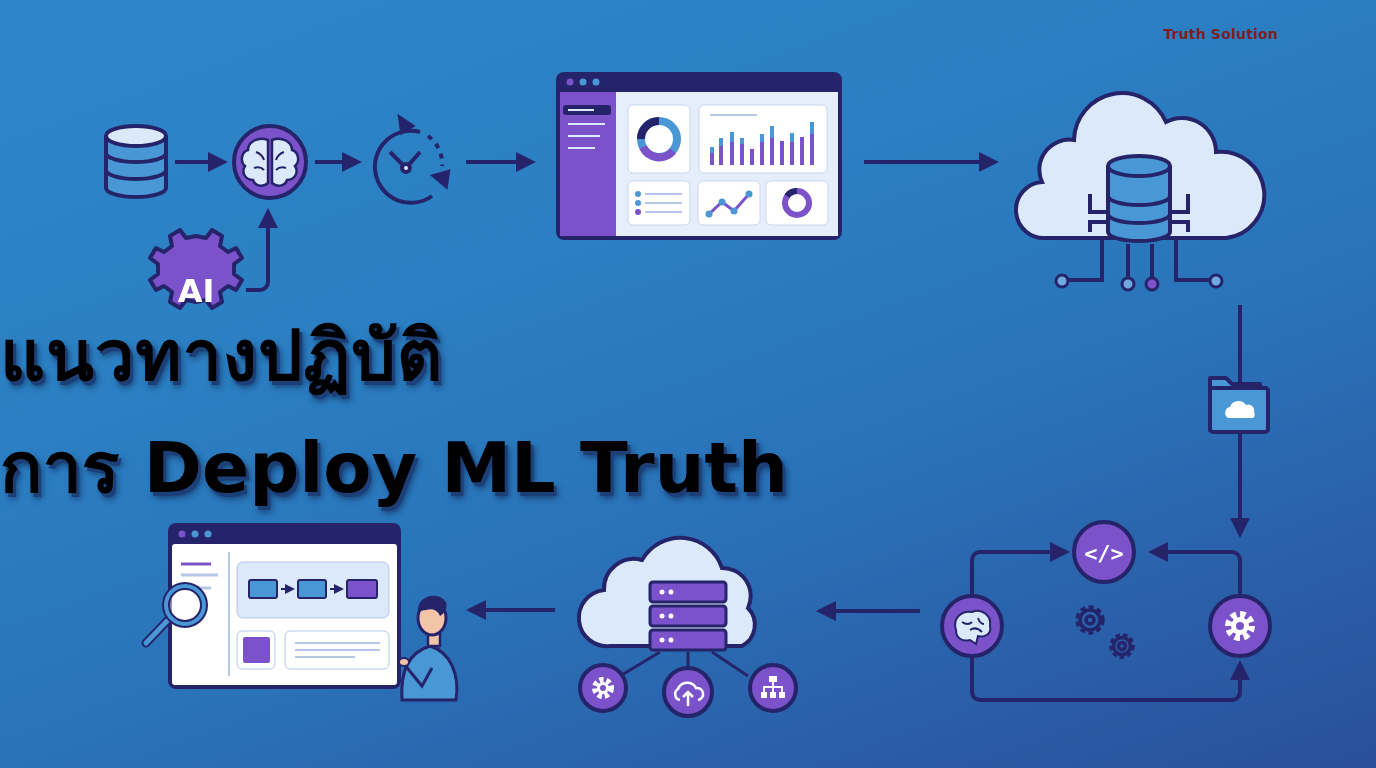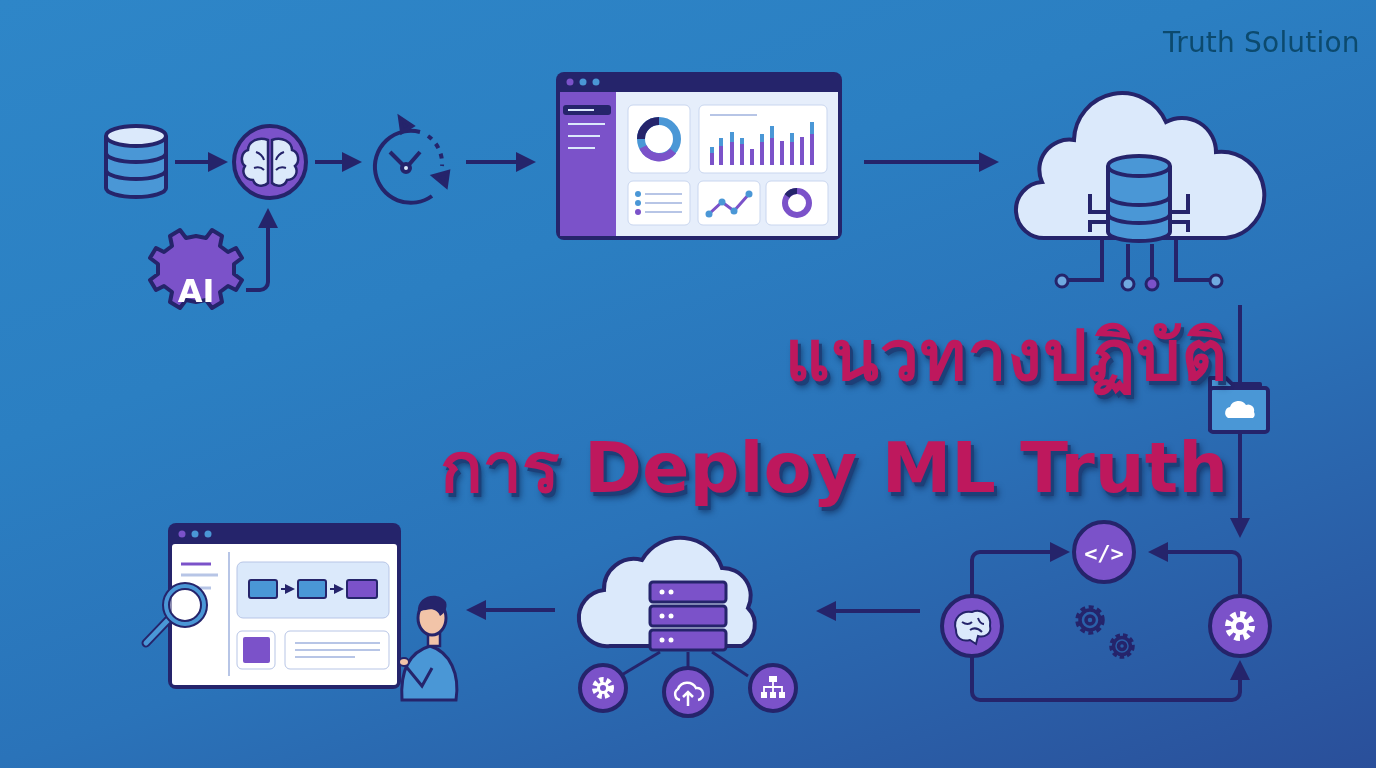--- a/index.html
+++ b/index.html
@@ -1,20 +1,20 @@
 <!DOCTYPE html>
 <html><head>
 <meta charset="utf-8">
 <style>
   html,body{margin:0;padding:0;}
   body{width:1376px;height:768px;overflow:hidden;position:relative;
     background:linear-gradient(160deg,#2e86c8 0%,#2b7fc2 35%,#2a73b9 60%,#2a4f9a 100%);
     font-family:"DejaVu Sans",sans-serif;}
-  .brand{position:absolute;left:1163px;top:26px;color:#0c4a6e;font-family:"DejaVu Sans",sans-serif;font-size:28px;font-weight:400;letter-spacing:0.2px;}
-  .title{position:absolute;left:0;width:1228px;text-align:right;color:#be185d;font-family:"DejaVu Sans",sans-serif;font-weight:bold;
+  .brand{position:absolute;left:1163px;top:26px;color:#7f1d1d;font-family:"DejaVu Sans",sans-serif;font-size:14px;font-weight:700;letter-spacing:0.2px;}
+  .title{position:absolute;left:0;width:1228px;text-align:left;color:#000000;font-family:"DejaVu Sans",sans-serif;font-weight:bold;
     text-shadow:3px 4px 0 #1d3f78,4px 6px 6px rgba(10,30,70,.6);}
   .t1{top:300px;font-size:70px;letter-spacing:1px;}
   .t2{top:412px;font-size:70px;}
   svg.layer{position:absolute;left:0;top:0;}
 </style>
 </head>
 <body>
 
 <div class="brand">Truth Solution</div>
 

